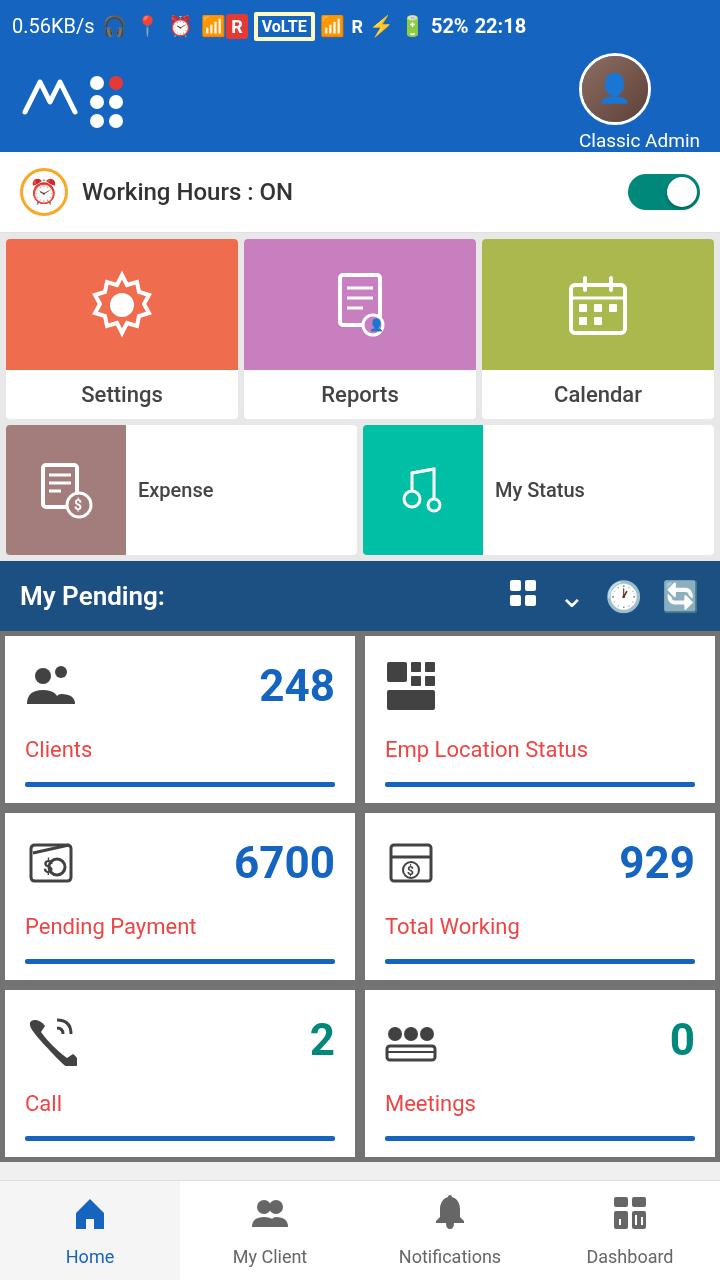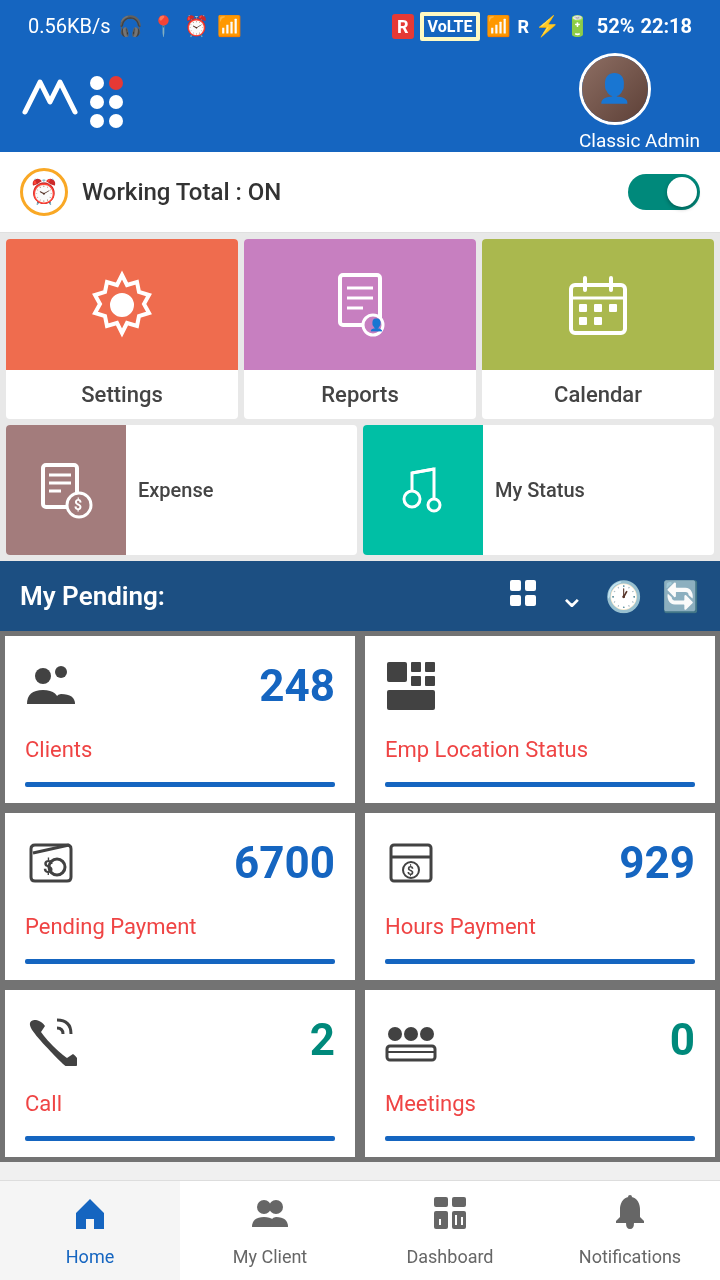--- a/index.html
+++ b/index.html
@@ -10,23 +10,23 @@
       font-family: 'Roboto', Arial, sans-serif;
       background: #f0f0f0;
       overflow-x: hidden;
     }
 
     
     .status-bar {
       background: #1565c0;
       color: white;
       font-size: 22px;
-      padding: 6px 28px;
-      display: flex;
-      justify-content: space-between;
+      padding: 6px 12px;
+      display: flex;
+      justify-content: flex-start;
       align-items: center;
       height: 52px;
     }
     .status-left { display: flex; align-items: center; gap: 8px; font-size: 20px; }
     .status-right { display: flex; align-items: center; gap: 6px; font-size: 20px; font-weight: bold; }
 
     
     .header {
       background: #1565c0;
       padding: 12px 20px;
@@ -261,21 +261,21 @@
     <div class="avatar">
       <div class="avatar-img">👤</div>
     </div>
     <div class="user-name">Classic Admin</div>
   </div>
 </div>
 
 <div class="working-bar">
   <div class="working-left">
     <div class="clock-icon">⏰</div>
-    <span class="working-text">Working Total : ON</span>
+    <span class="working-text">Working Hours : ON</span>
   </div>
   <div class="toggle-switch">
     <div class="toggle-knob"></div>
   </div>
 </div>
 
 <div class="grid-menu">
 
   <div class="grid-item">
     <div class="grid-icon-area bg-settings">
@@ -423,21 +423,21 @@
       <span class="widget-icon">
         <svg width="52" height="52" viewBox="0 0 52 52" fill="#424242">
           <rect x="6" y="8" width="40" height="36" rx="3" fill="none" stroke="#424242" stroke-width="3"></rect>
           <line x1="6" y1="20" x2="46" y2="20" stroke="#424242" stroke-width="3"></line>
           <circle cx="26" cy="33" r="8" fill="none" stroke="#424242" stroke-width="2"></circle>
           <text x="22" y="38" font-size="12" fill="#424242" font-weight="bold">$</text>
         </svg>
       </span>
       <span class="widget-count">929</span>
     </div>
-    <div class="widget-label">Hours Payment</div>
+    <div class="widget-label">Total Working</div>
     <div class="widget-bar"></div>
   </div>
 
   <div class="widget-card">
     <div class="widget-top">
       <span class="widget-icon">
         <svg width="52" height="52" viewBox="0 0 52 52" fill="#424242">
           <path d="M10 6 C10 6 16 6 20 12 L16 18 C16 18 20 24 28 32 C36 40 42 44 42 44 L48 40 C54 44 54 50 54 50 C54 50 46 58 38 50 C30 42 10 22 6 14 C2 6 10 6 10 6Z" fill="#424242"></path>
           <path d="M32 6 Q46 6 46 20" fill="none" stroke="#424242" stroke-width="3"></path>
           <path d="M32 14 Q38 14 38 20" fill="none" stroke="#424242" stroke-width="3"></path>
@@ -484,34 +484,34 @@
         <circle cx="24" cy="12" r="7"></circle>
         <path d="M0 32 Q0 22 12 22 Q24 22 24 32"></path>
         <path d="M18 32 Q18 22 24 22 Q36 22 36 32"></path>
       </svg>
     </span>
     <span class="nav-label">My Client</span>
   </div>
   <div class="nav-item">
     <span class="nav-icon">
       <svg width="36" height="36" viewBox="0 0 36 36" fill="#666">
+        <path d="M18 2 C10 2 8 10 8 14 L8 22 L4 26 L4 28 L32 28 L32 26 L28 22 L28 14 C28 10 26 2 18 2Z"></path>
+        <path d="M14 28 Q14 34 18 34 Q22 34 22 28" fill="#666"></path>
+        <rect x="16" y="0" width="4" height="4" rx="2" fill="#666"></rect>
+      </svg>
+    </span>
+    <span class="nav-label">Notifications</span>
+  </div>
+  <div class="nav-item">
+    <span class="nav-icon">
+      <svg width="36" height="36" viewBox="0 0 36 36" fill="#666">
         <rect x="2" y="2" width="14" height="10" rx="2"></rect>
         <rect x="20" y="2" width="14" height="10" rx="2"></rect>
         <rect x="2" y="16" width="14" height="18" rx="2"></rect>
         <rect x="20" y="16" width="14" height="18" rx="2"></rect>
         <line x1="8" y1="24" x2="8" y2="30" stroke="white" stroke-width="2"></line>
         <line x1="24" y1="20" x2="24" y2="30" stroke="white" stroke-width="2"></line>
         <line x1="30" y1="22" x2="30" y2="30" stroke="white" stroke-width="2"></line>
       </svg>
     </span>
     <span class="nav-label">Dashboard</span>
   </div>
-  <div class="nav-item">
-    <span class="nav-icon">
-      <svg width="36" height="36" viewBox="0 0 36 36" fill="#666">
-        <path d="M18 2 C10 2 8 10 8 14 L8 22 L4 26 L4 28 L32 28 L32 26 L28 22 L28 14 C28 10 26 2 18 2Z"></path>
-        <path d="M14 28 Q14 34 18 34 Q22 34 22 28" fill="#666"></path>
-        <rect x="16" y="0" width="4" height="4" rx="2" fill="#666"></rect>
-      </svg>
-    </span>
-    <span class="nav-label">Notifications</span>
-  </div>
 </div>
 
 </body></html>

